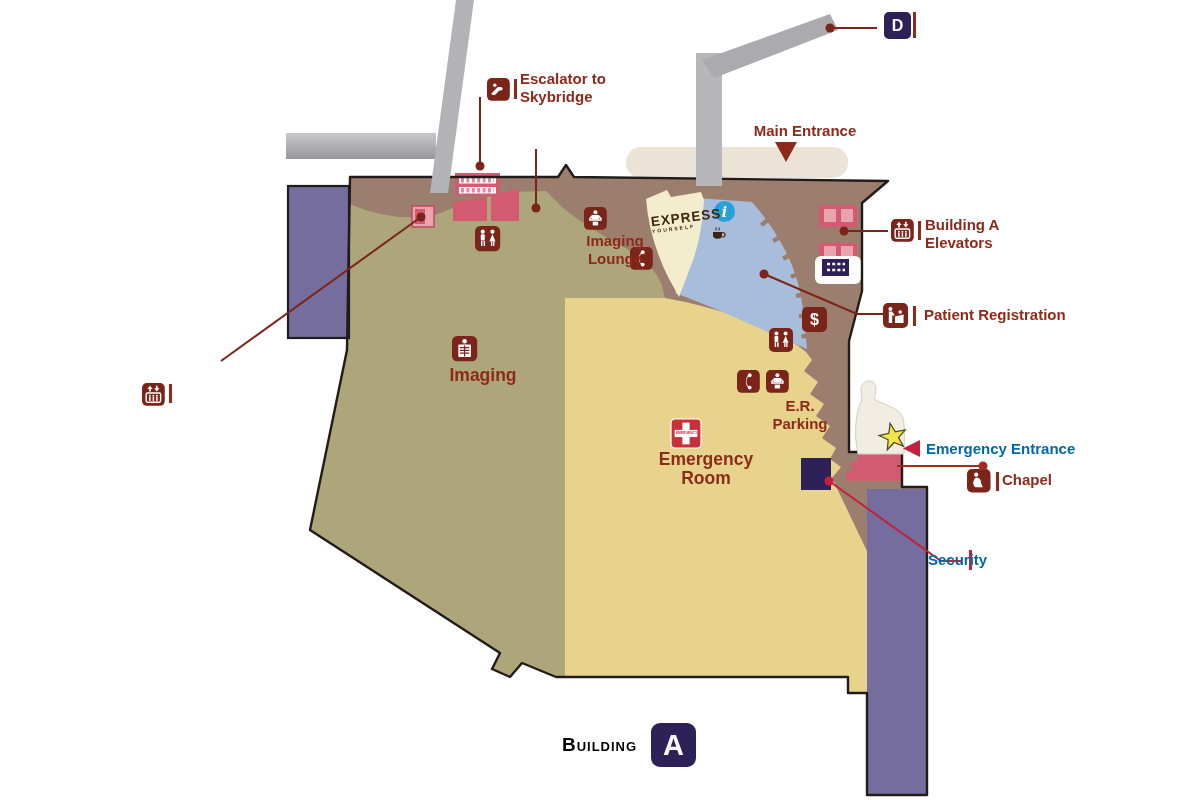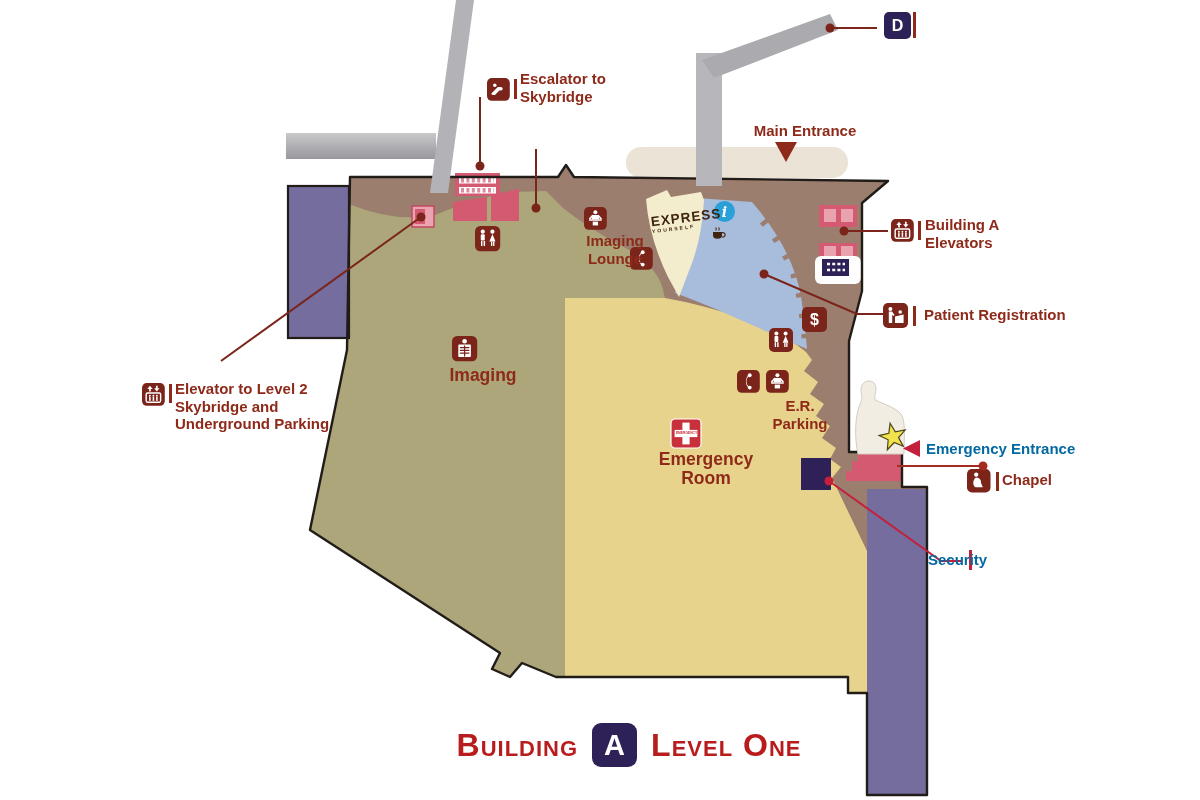--- a/index.html
+++ b/index.html
@@ -18,21 +18,21 @@
   .badge.sq{background:#2e2157;border-radius:5px;}
   .badge.maroon{background:#7b241a;border-radius:5px;}
   .badge.circle{background:#2aa0d8;border-radius:50%;font-family:"DejaVu Serif",serif;font-style:italic;}
   .cafe{position:absolute;left:651px;top:211px;transform:rotate(-7deg);color:#3f2410;}
   .cafe .nm{font-size:13.5px;font-weight:700;letter-spacing:1px;line-height:13px;}
   .cafe .tg{font-size:5px;font-weight:700;letter-spacing:2px;line-height:6px;}
   .ertext{position:absolute;left:673px;top:431px;width:27px;text-align:center;
           font-size:3.3px;line-height:4px;font-weight:700;color:#c8303c;letter-spacing:0;}
   .title{position:absolute;left:0;top:723px;width:1200px;display:flex;justify-content:center;
          align-items:center;gap:14px;padding-left:58px;box-sizing:border-box;}
-  .title .word{font-variant:small-caps;font-weight:700;font-size:32px;letter-spacing:1px;color:#b91c1c;}
+  .title .word{font-variant:small-caps;font-weight:700;font-size:19px;letter-spacing:1px;color:#000000;}
   .title .abox{width:45px;height:44px;background:#2e2157;border-radius:9px;display:flex;
                align-items:center;justify-content:center;color:#fff;font-weight:700;font-size:29px;}
 </style>
 </head>
 <body>
 
 <div class="stage">
 
 <svg class="map" width="1200" height="800" viewBox="0 0 1200 800">
   <defs>
@@ -237,36 +237,32 @@
 <div class="divider red" style="left:969px;top:550px;height:20px;"></div>
 
 <div class="lbl" style="left:520px;top:70px;">Escalator to
 Skybridge</div>
 <div class="lbl ctr" style="left:786px;top:122px;">Main Entrance</div>
 <div class="lbl ctr" style="left:596px;top:232px;">Imaging
 Lounge</div>
 <div class="lbl" style="left:925px;top:216px;">Building A
 Elevators</div>
 <div class="lbl" style="left:892px;top:306px;margin-left:32px;">Patient Registration</div>
-<div class="lbl" style="left:175px;top:380px;">Elevator to Level 2
-Skybridge and
-Underground Parking</div>
 <div class="lbl ctr big" style="left:464px;top:366px;">Imaging</div>
 <div class="lbl ctr" style="left:781px;top:397px;">E.R.
 Parking</div>
 <div class="lbl ctr big" style="left:687px;top:450px;">Emergency
 Room</div>
 <div class="lbl red" style="left:926px;top:440px;">Emergency Entrance</div>
 <div class="lbl" style="left:1002px;top:471px;">Chapel</div>
 <div class="lbl red" style="left:928px;top:551px;text-align:right;">Security</div>
 
 <div class="cafe">
   <div class="nm">EXPRESS</div>
   <div class="tg">YOURSELF</div>
 </div>
 
 <div class="title">
   <span class="word">Building</span>
   <span class="abox">A</span>
-  <span class="word">Level One</span>
 </div>
 
 </div>
 
 </body></html>

